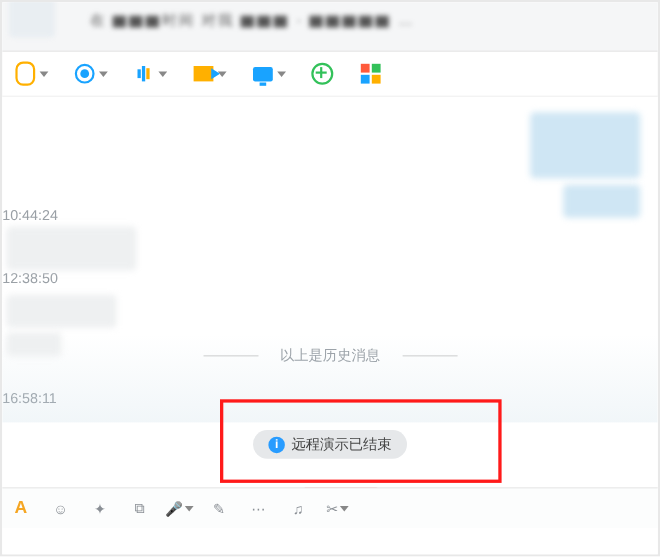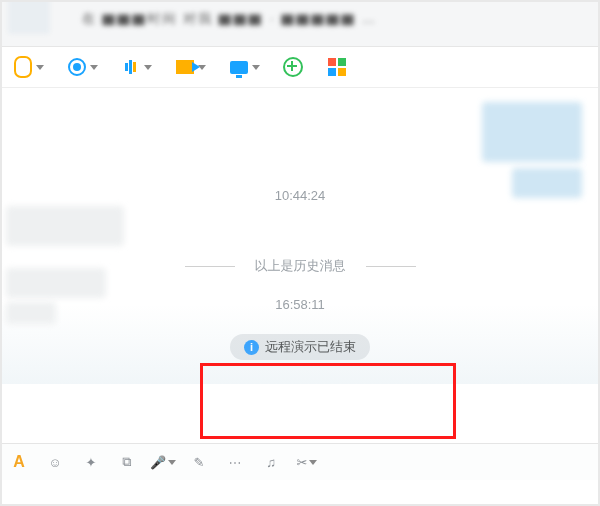--- a/index.html
+++ b/index.html
@@ -10,21 +10,21 @@
 .top-text span{filter:blur(2.5px)}
 .toolbar{height:40px;display:flex;align-items:center;gap:22px;padding-left:10px;border-bottom:1px solid #eee}
 .tbtn{display:flex;align-items:center;gap:2px;cursor:pointer}
 .ic{width:22px;height:22px;display:flex;align-items:center;justify-content:center}
 .chev{width:0;height:0;border-left:4px solid transparent;border-right:4px solid transparent;border-top:5px solid #888}
 
 .chat{position:absolute;left:0;right:0;top:86px;bottom:60px;background:#fff;overflow:hidden}
 .incoming{position:absolute;right:6px;top:14px;width:110px}
 .bubble{width:100px;height:60px;background:#cfe6f4;border-radius:4px;position:relative;margin-bottom:6px;filter:blur(3px)}
 .bubble-small{width:70px;height:30px;background:#cfe6f4;border-radius:4px;margin-left:30px;filter:blur(3px)}
-.ts{text-align:center;color:#9aa0a6;font-size:13px;margin:22px 0}
+.ts{color:#9aa0a6;font-size:13px;margin:22px 0}
 .out{position:absolute;left:4px}
 .out .ob{height:40px;background:#eef0f1;border-radius:4px;filter:blur(3px)}
 .line{display:flex;align-items:center;justify-content:center;color:#9aa0a6;font-size:13px;margin:6px 0}
 .line::before,.line::after{content:"";flex:0 0 50px;border-top:1px solid #d0d0d0;margin:0 20px}
 .highlight-box{position:absolute;left:198px;top:275px;width:250px;height:70px;border:3px solid #ff1a1a;pointer-events:none}
 .pill{display:inline-flex;align-items:center;gap:6px;background:#e6e8ea;border-radius:14px;padding:4px 14px;color:#444}
 .info-i{width:15px;height:15px;border-radius:50%;background:#289cff;display:inline-flex;align-items:center;justify-content:center;color:#fff;font-size:11px;font-weight:bold}
 
 .editor{position:absolute;left:0;right:0;bottom:24px;height:36px;border-top:1px solid #e5e5e5;display:flex;align-items:center;gap:18px;padding:0 8px;background:#fcfdfd}
 .editor .eic{width:18px;height:18px;display:flex;align-items:center;justify-content:center;color:#8a8f95;cursor:pointer}
@@ -124,20 +124,21 @@
       <div class="bubble"></div>
       <div class="bubble-small"></div>
     </div>
 
     <div class="ts" style="margin-top:100px">10:44:24</div>
 
     <div class="out" style="top:118px;width:118px">
       <div class="ob"></div>
     </div>
 
+    <div class="ts" style="margin-top:42px">12:38:50</div>
 
     <div class="out" style="top:180px;width:100px">
       <div class="ob" style="height:30px"></div>
       <div class="ob" style="height:22px;width:50px;margin-top:4px"></div>
     </div>
 
     <div class="line" style="margin-top:54px">
       <span>以上是历史消息</span>
     </div>
 

